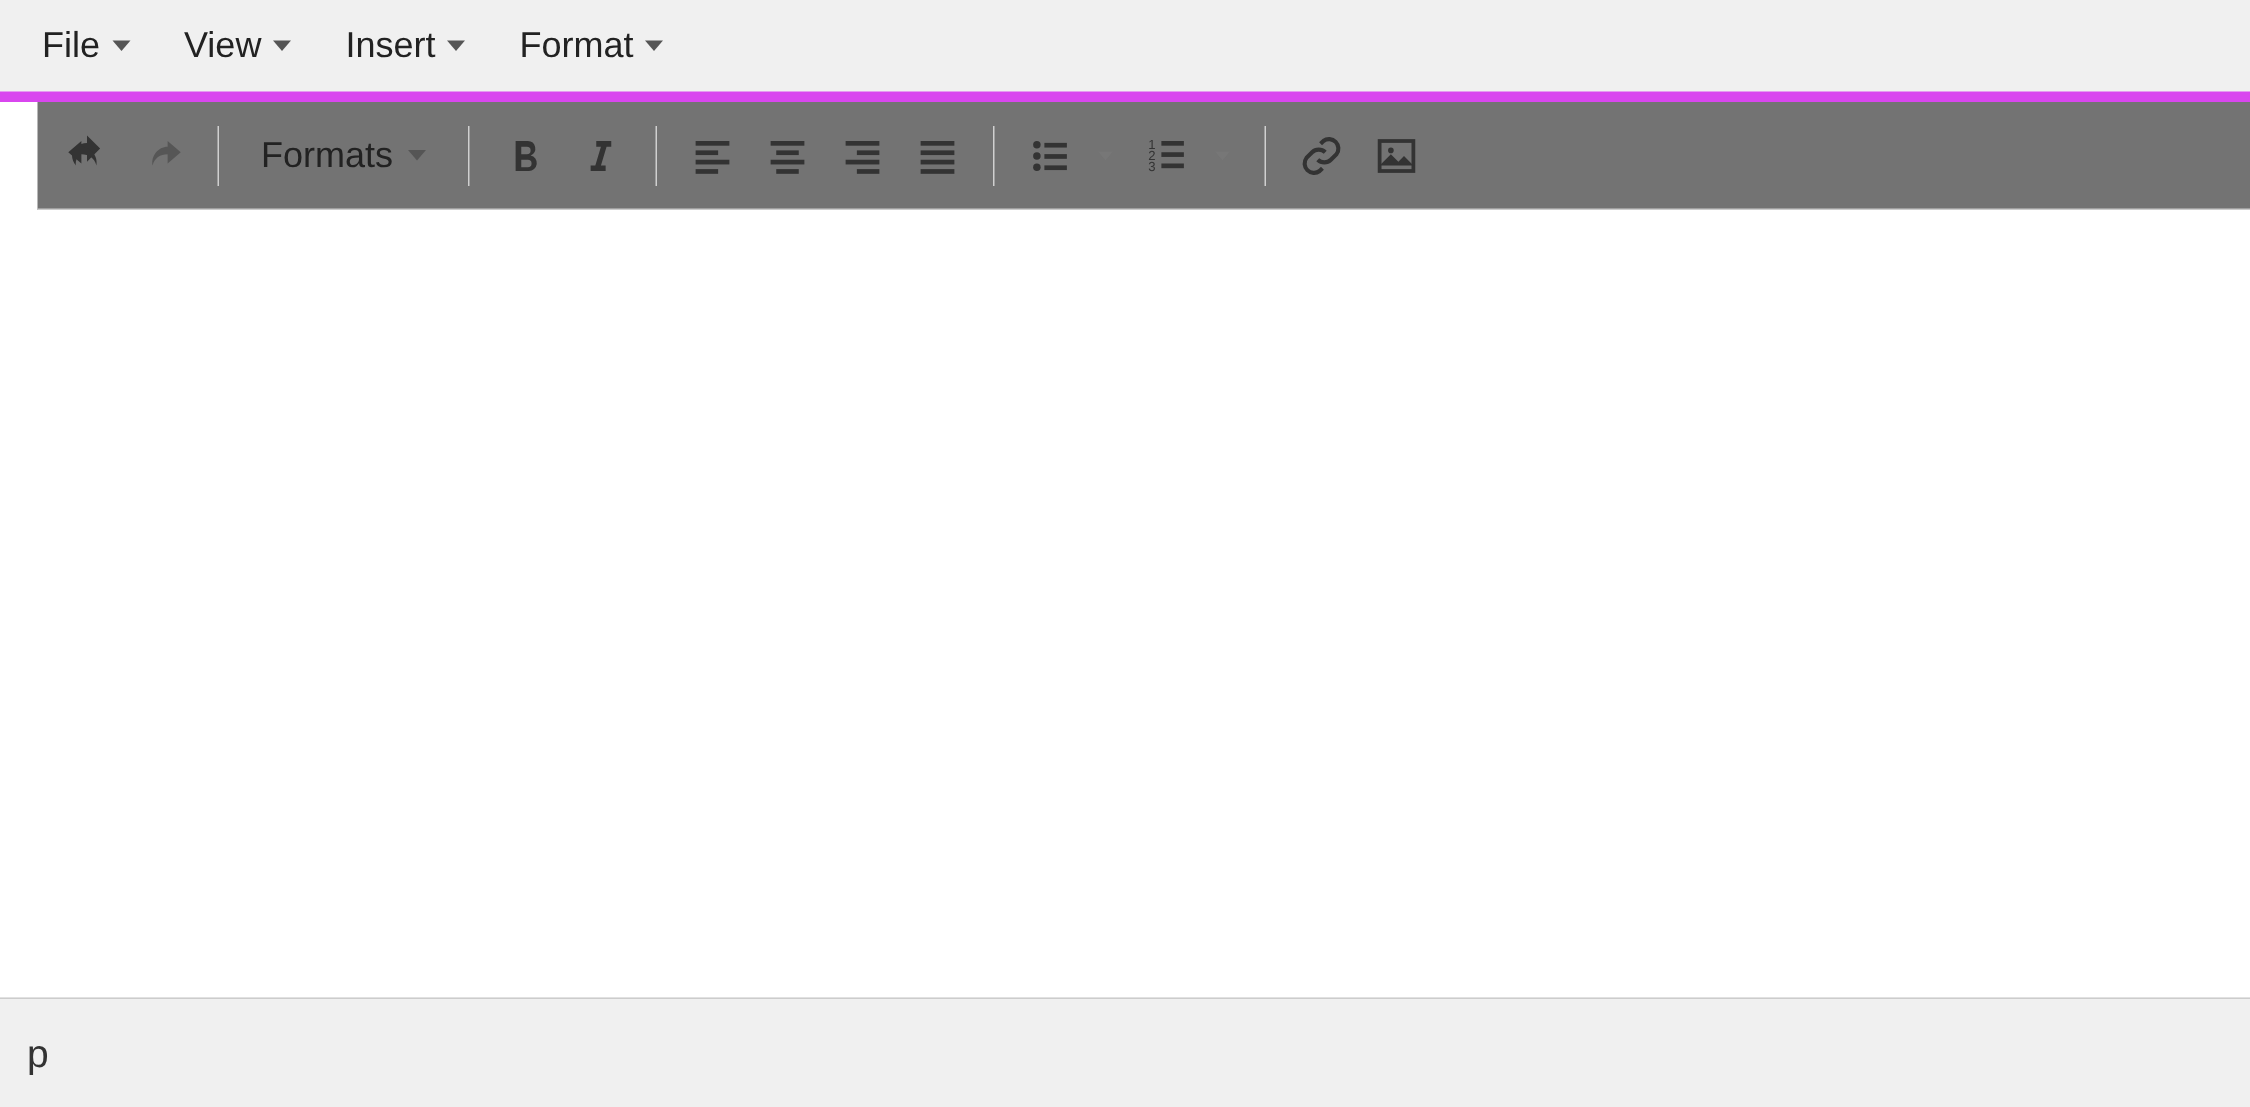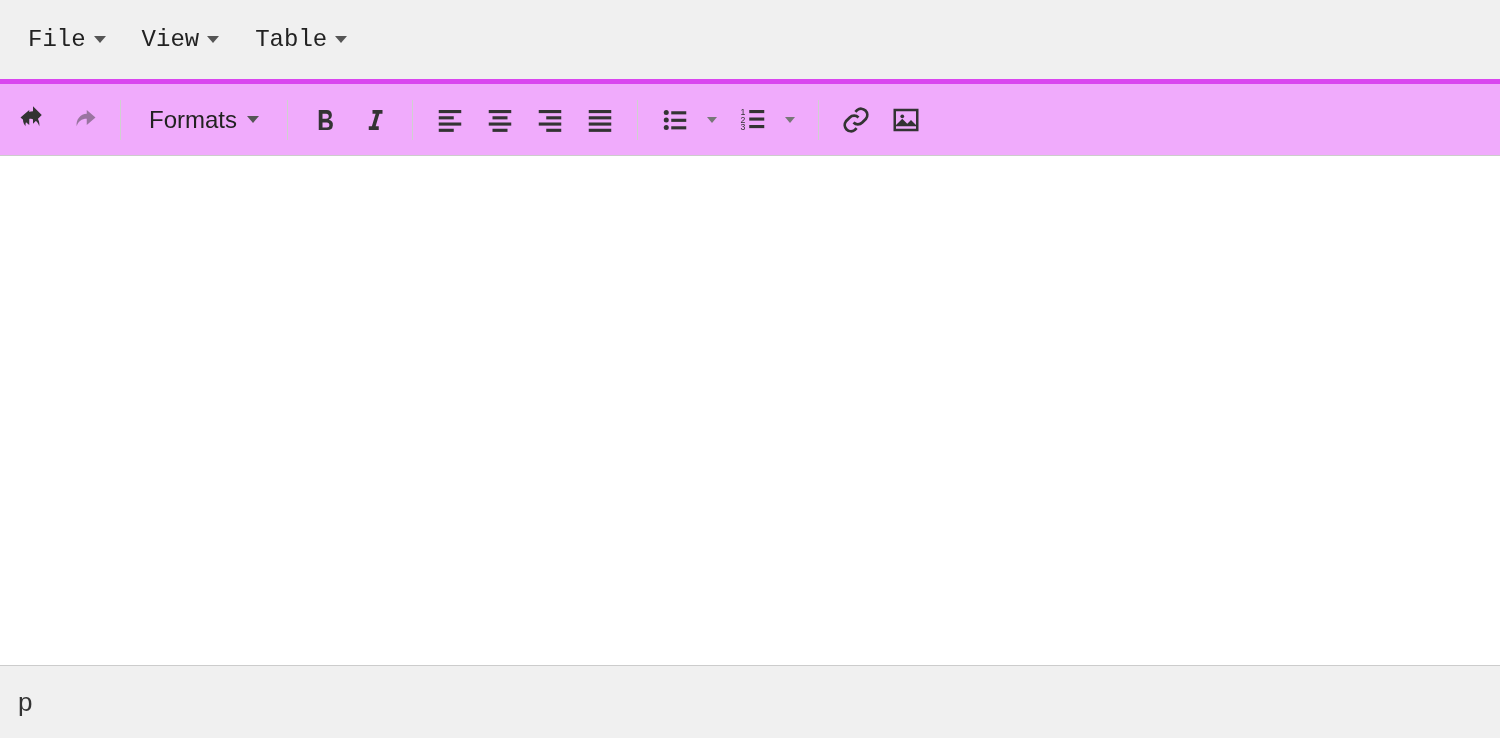--- a/index.html
+++ b/index.html
@@ -8,26 +8,25 @@
     background: #fff;
     width: 1500px;
     height: 738px;
     overflow: hidden;
     display: flex;
     flex-direction: column;
   }
   
   .menubar {
     background: #f0f0f0;
-    border-bottom: 5px solid #d946ef;
+    border-bottom: 7px solid #d946ef;
     display: flex;
     align-items: center;
     padding: 0 10px;
-    height: 84px;
-    font-family: Liberation Mono, monospace;
+    height: 68px;
   }
   .menu-item {
     display: flex;
     align-items: center;
     padding: 8px 18px;
     font-size: 24px;
     color: #222;
     cursor: pointer;
     gap: 8px;
   }
@@ -38,26 +37,27 @@
     border-top: 7px solid #555;
     display: inline-block;
   }
   .caret.small {
     border-left: 5px solid transparent;
     border-right: 5px solid transparent;
     border-top: 6px solid #777;
   }
   
   .toolbar {
-    background: #f0abfc;
+    background: #737373;
     border-bottom: 1px solid #ccc;
     display: flex;
     align-items: center;
     padding: 0 10px;
     height: 72px;
+    margin-left: 25px;
   }
   .tool-group {
     display: flex;
     align-items: center;
     gap: 4px;
   }
   .divider {
     width: 1px;
     height: 40px;
     background: #d0d0d0;
@@ -113,21 +113,25 @@
 <div class="menubar">
   <div class="menu-item">
     <span>File</span>
     <span class="caret"></span>
   </div>
   <div class="menu-item">
     <span>View</span>
     <span class="caret"></span>
   </div>
   <div class="menu-item">
-    <span>Table</span>
+    <span>Insert</span>
+    <span class="caret"></span>
+  </div>
+  <div class="menu-item">
+    <span>Format</span>
     <span class="caret"></span>
   </div>
 </div>
 
 <div class="toolbar">
 
   <div class="tool-group">
     <div class="tool-btn">
       <svg width="30" height="30" viewBox="0 0 24 24" fill="#333">
         <path d="M12 5V1L5 8l7 7V10c3.3 0 6 2.7 6 6 0 .3 0 .7-.1 1 1.3-1.4 2.1-3.3 2.1-5.4C20 7.9 16.4 5 12 5z" transform="scale(-1,1) translate(-24,0)"></path>

